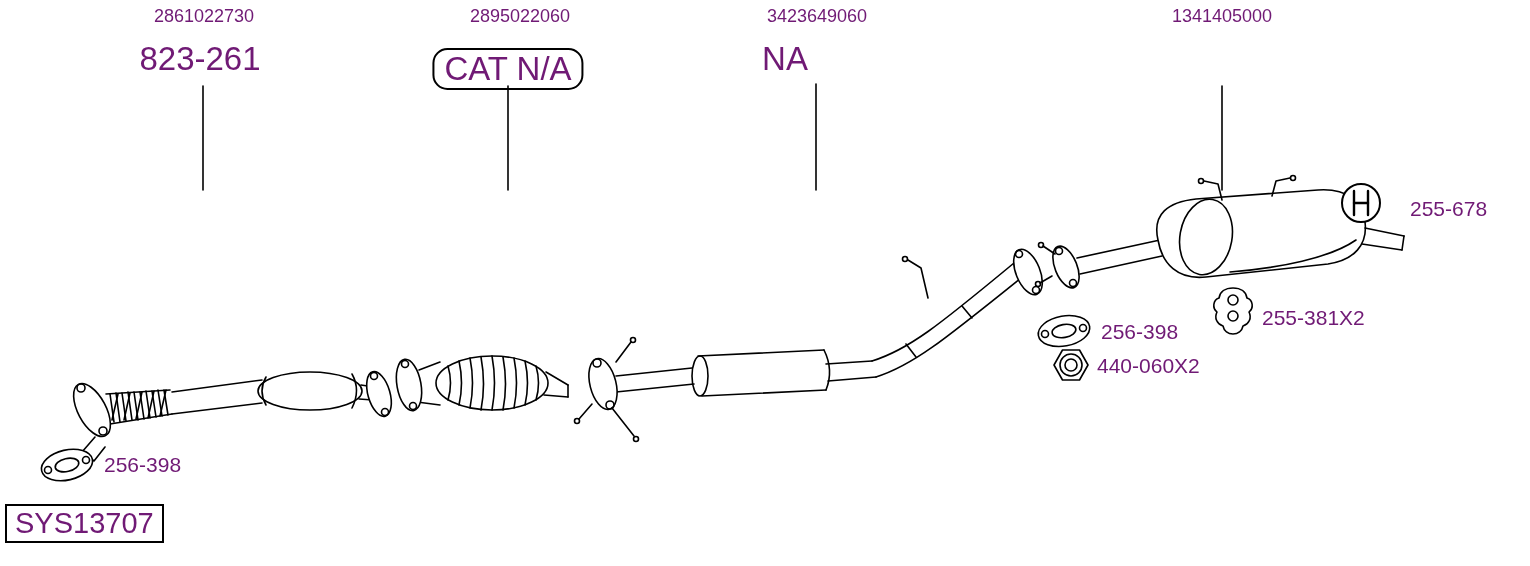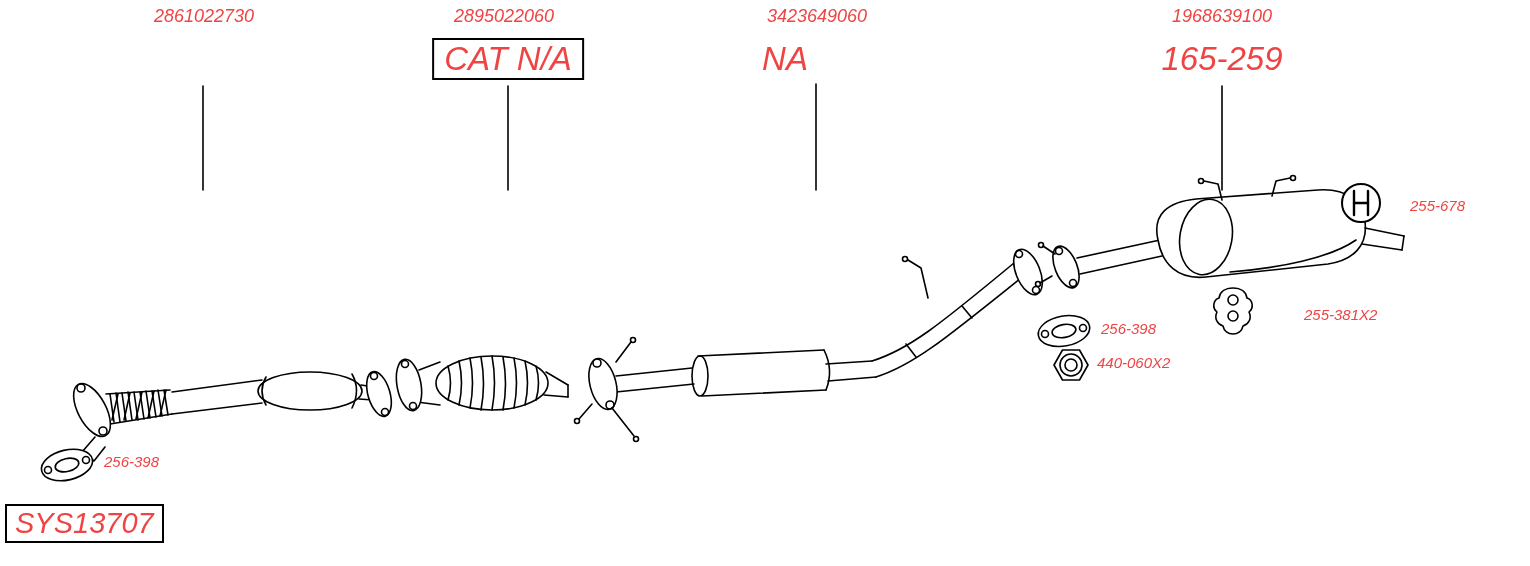--- a/index.html
+++ b/index.html
@@ -1,24 +1,24 @@
 <!DOCTYPE html>
 <html><head>
 <meta charset="utf-8">
 <style>
   * { margin:0; padding:0; box-sizing:border-box; }
   html,body { background:#ffffff; }
   body { font-family:"Liberation Sans", sans-serif; color:#000; }
   .stage { position:relative; width:1530px; height:566px; background:#ffffff; overflow:hidden; }
   .stage svg { position:absolute; left:0; top:0; }
-  .abs { position:absolute; white-space:nowrap; color:#ef4444;font-style:italic; }
+  .abs { position:absolute; white-space:nowrap; color:#701a75; }
   .part-number { font-size:18px; transform:translateX(-50%); }
   .big-label { font-size:33px; transform:translateX(-50%); }
   .boxed { border:2px solid #000; padding:0 10px; }
-  .callout-label { font-size:15px; }
+  .callout-label { font-size:21px; }
   .sys-code { font-size:29px; border:2px solid #000; padding:1px 8px; }
 </style>
 </head>
 <body>
 
 <div class="stage">
 
   <svg width="1530" height="566" viewBox="0 0 1530 566">
     <g stroke="#000000" fill="none" stroke-width="1.6" stroke-linecap="round" stroke-linejoin="round">
 
@@ -185,31 +185,31 @@
 
       <g>
         <polygon fill="#ffffff" points="1088,365 1079.5,350 1062.5,350 1054,365 1062.5,380 1079.5,380"></polygon>
         <circle cx="1071" cy="365" r="11"></circle>
         <circle cx="1071" cy="365" r="6"></circle>
       </g>
     </g>
   </svg>
 
   <div class="abs part-number" style="left:204px; top:6px;">2861022730</div>
-
-  <div class="abs part-number" style="left:504px; top:6px;text-align:right;">2895022060</div>
-  <div class="abs big-label boxed" style="left:508px; top:38px;">CAT N/A</div>
+  <div class="abs big-label" style="left:200px; top:40px;">823-261</div>
+
+  <div class="abs part-number" style="left:520px; top:6px;text-align:right;">2895022060</div>
+  <div class="abs big-label boxed" style="left:508px; top:48px;border-radius:15px;">CAT N/A</div>
 
   <div class="abs part-number" style="left:817px; top:6px;">3423649060</div>
   <div class="abs big-label" style="left:785px; top:40px;">NA</div>
 
-  <div class="abs part-number" style="left:1222px; top:6px;">1968639100</div>
-  <div class="abs big-label" style="left:1222px; top:40px;">165-259</div>
+  <div class="abs part-number" style="left:1222px; top:6px;">1341405000</div>
 
   <div class="abs callout-label" style="left:1410px; top:197px;">255-678</div>
-  <div class="abs callout-label" style="left:1304px; top:306px;">255-381X2</div>
+  <div class="abs callout-label" style="left:1262px; top:306px;">255-381X2</div>
   <div class="abs callout-label" style="left:1101px; top:320px;">256-398</div>
   <div class="abs callout-label" style="left:1097px; top:354px;">440-060X2</div>
   <div class="abs callout-label" style="left:104px; top:453px;">256-398</div>
 
   <div class="abs sys-code" style="left:5px; top:504px;text-align:center;">SYS13707</div>
 
 </div>
 
 </body></html>

